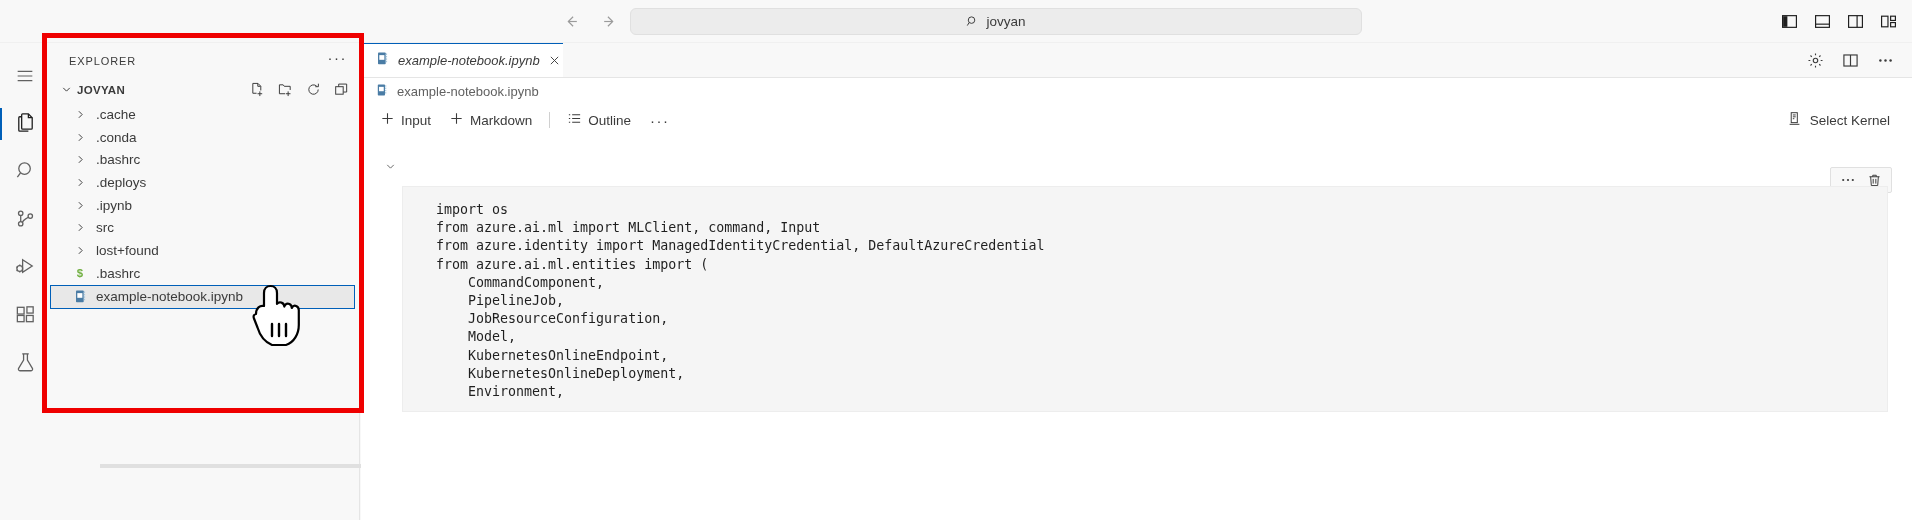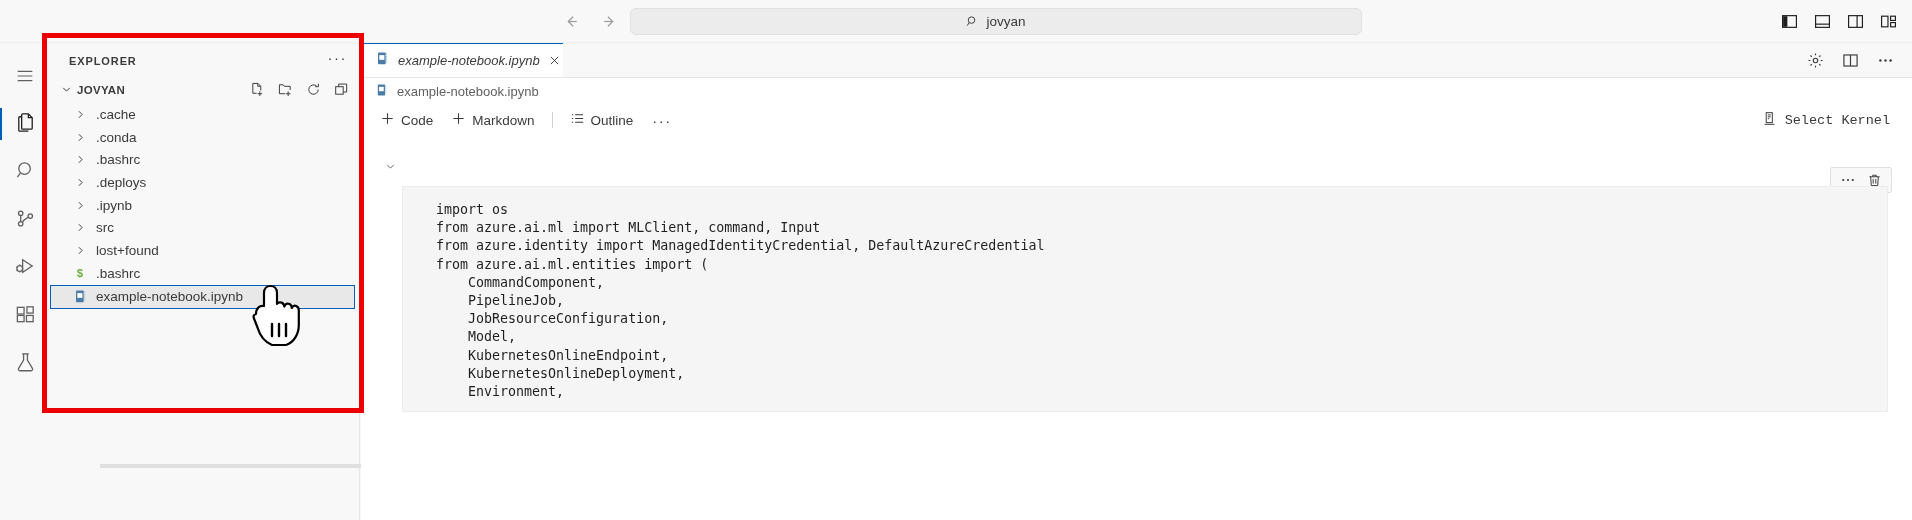--- a/index.html
+++ b/index.html
@@ -49,21 +49,21 @@
 
   
   .sidebar {
     position:absolute; left:50px; top:43px; width:310px; height:477px;
     background:#f8f8f8; border-right:1px solid #e5e5e5;
   }
   .sb-header {
     height:35px; display:flex; align-items:center; justify-content:space-between;
     padding:0 12px 0 19px;
   }
-  .sb-title { font-size:11px; letter-spacing:0.9px; color:#3b3b3b; font-weight:700; }
+  .sb-title { font-size:11px; letter-spacing:0.9px; color:#3b3b3b; font-weight:400; }
   .sb-dots { color:#3b3b3b; font-size:15px; letter-spacing:1.5px; line-height:1; padding-bottom:6px; }
 
   .tree-root {
     height:23px; display:flex; align-items:center; padding-left:8px; padding-right:10px;
   }
   .tree-root .chev { width:16px; display:flex; align-items:center; justify-content:center; color:#3b3b3b; }
   .tree-root .rootname { font-size:11.5px; font-weight:bold; letter-spacing:0.3px; color:#3b3b3b; margin-left:3px; }
   .tree-actions { margin-left:auto; display:flex; gap:12px; align-items:center; color:#3b3b3b; }
   .tree-actions > span { display:flex; align-items:center; justify-content:center; width:16px; height:16px; }
 
@@ -105,21 +105,21 @@
 
   .nbtoolbar {
     height:30px; display:flex; align-items:center; padding-left:10px; gap:0;
     background:#ffffff; position:relative;
   }
   .nbt-btn { display:flex; align-items:center; gap:6px; padding:0 9px; height:24px; font-size:13.5px; color:#3b3b3b; }
   .nbt-sep { width:1px; height:16px; background:#d0d0d0; margin:0 8px; }
   .nbt-dots { padding:0 10px; font-size:15px; letter-spacing:1.5px; color:#3b3b3b; line-height:0.6; }
   .kernel-picker {
     margin-left:auto; display:flex; align-items:center; gap:8px; padding-right:22px;
-    font-size:13.5px; color:#3b3b3b;font-family:Liberation Mono, monospace;
+    font-size:13.5px; color:#3b3b3b;
   }
 
   .cell-toolbar {
     position:absolute; right:20px; top:124px; display:flex; align-items:center; gap:0;
     border:1px solid #e0e0e0; background:#f8f8f8; height:26px; padding:0 4px; border-radius:2px;
   }
   .cell-toolbar > span { width:26px; height:24px; display:flex; align-items:center; justify-content:center; color:#3b3b3b; }
 
   .nb-body { position:relative; padding-left:16px; }
   .md-cell { display:flex; align-items:flex-start; padding-top:12px; }
@@ -460,21 +460,21 @@
       <span class="bc-label">example-notebook.ipynb</span>
     </div>
 
     <div class="nbtoolbar">
       <span class="nbt-btn">
         <span>
           <svg width="15" height="15" viewBox="0 0 16 16" stroke="currentColor" stroke-width="1.15">
               <path d="M8 2.5v11M2.5 8h11"></path>
             </svg>
         </span>
-        <span>Code</span>
+        <span>Input</span>
       </span>
       <span class="nbt-btn">
         <span>
           <svg width="15" height="15" viewBox="0 0 16 16" stroke="currentColor" stroke-width="1.15">
               <path d="M8 2.5v11M2.5 8h11"></path>
             </svg>
         </span>
         <span>Markdown</span>
       </span>
       <span class="nbt-sep"></span>

